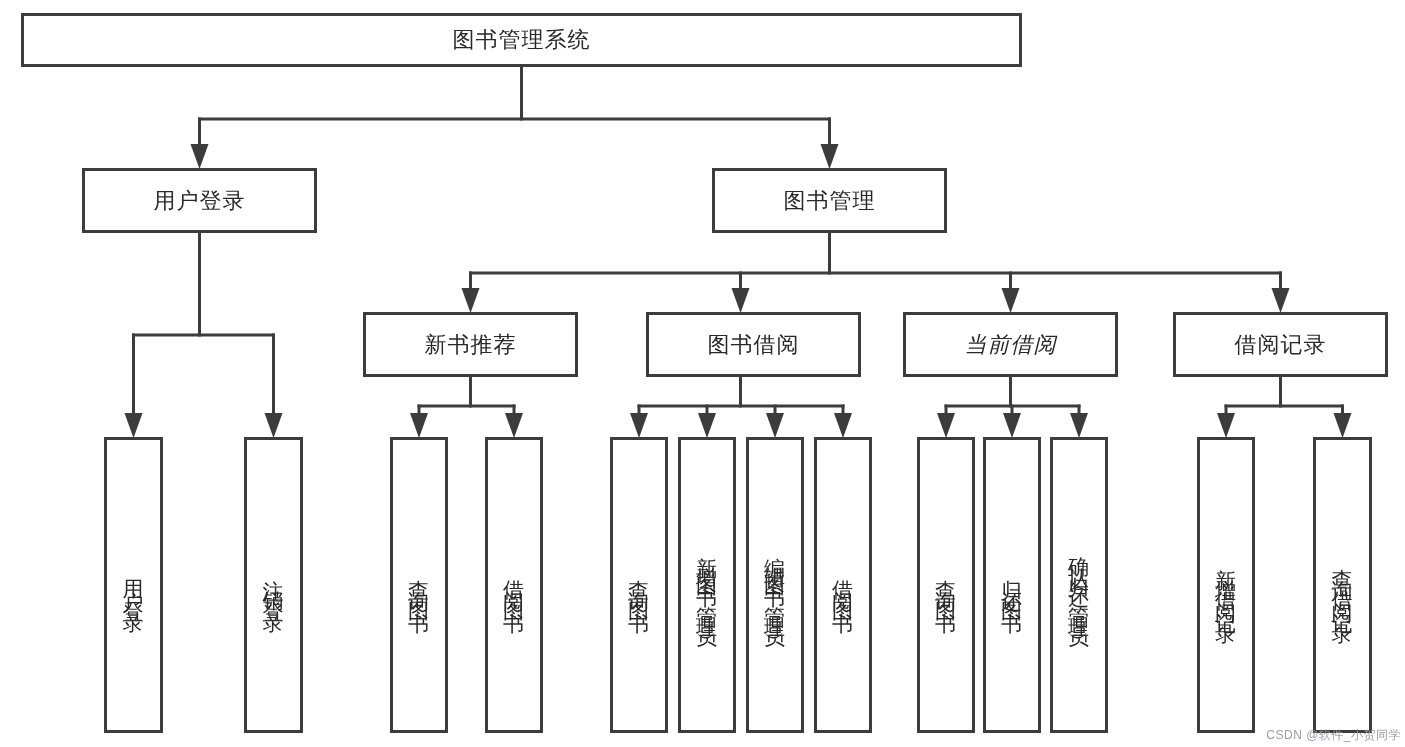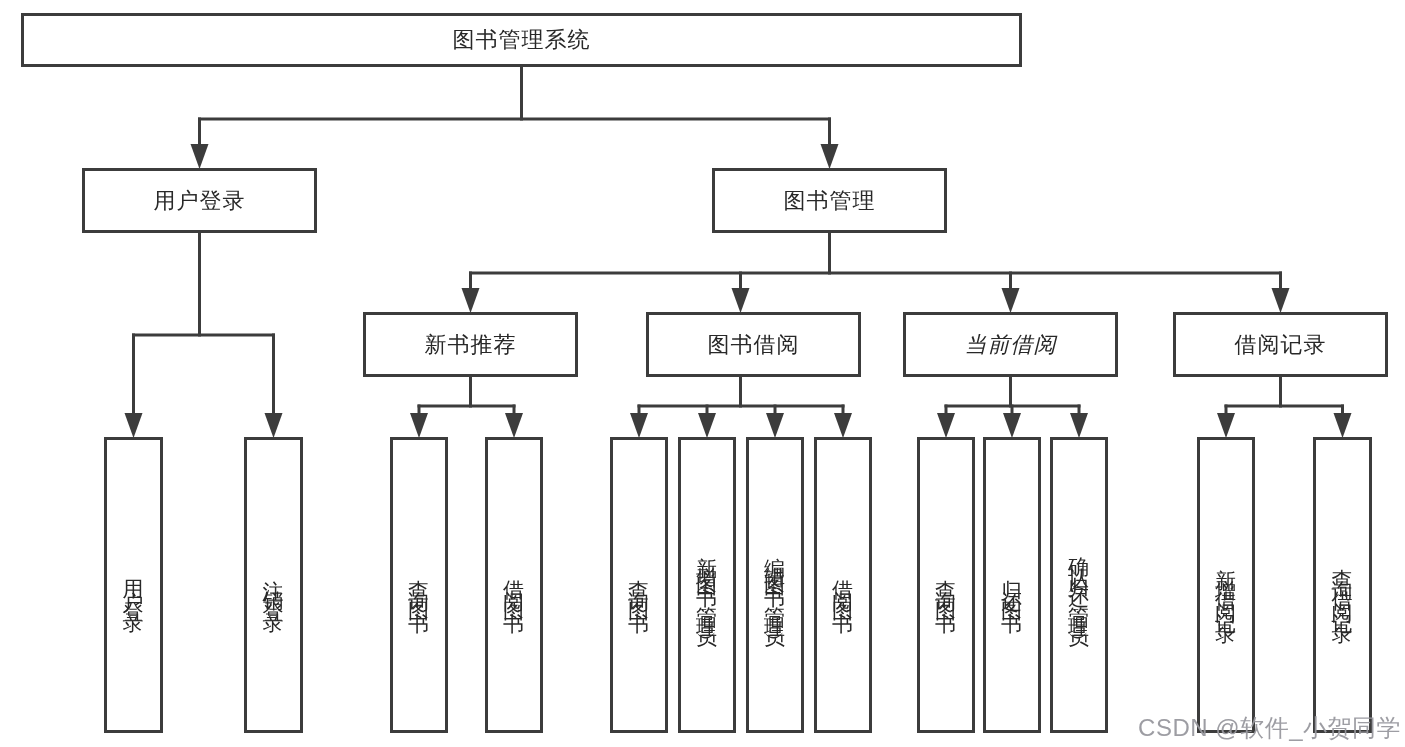--- a/index.html
+++ b/index.html
@@ -46,21 +46,21 @@
     line-height: 1;
     display: block;
   }
   .node.v span.tight {
     letter-spacing: 10px;
   }
   .watermark {
     position: absolute;
     right: 4px;
     bottom: 3px;
-    font-size: 24px;
+    font-size: 12px;
     color: rgba(152, 152, 158, 0.95);
     letter-spacing: 0.5px;
     white-space: nowrap;
   }
 </style>
 </head>
 <body>
 
 <div class="canvas">
   <svg id="connectors" viewBox="0 0 1405 747" xmlns="http://www.w3.org/2000/svg">

